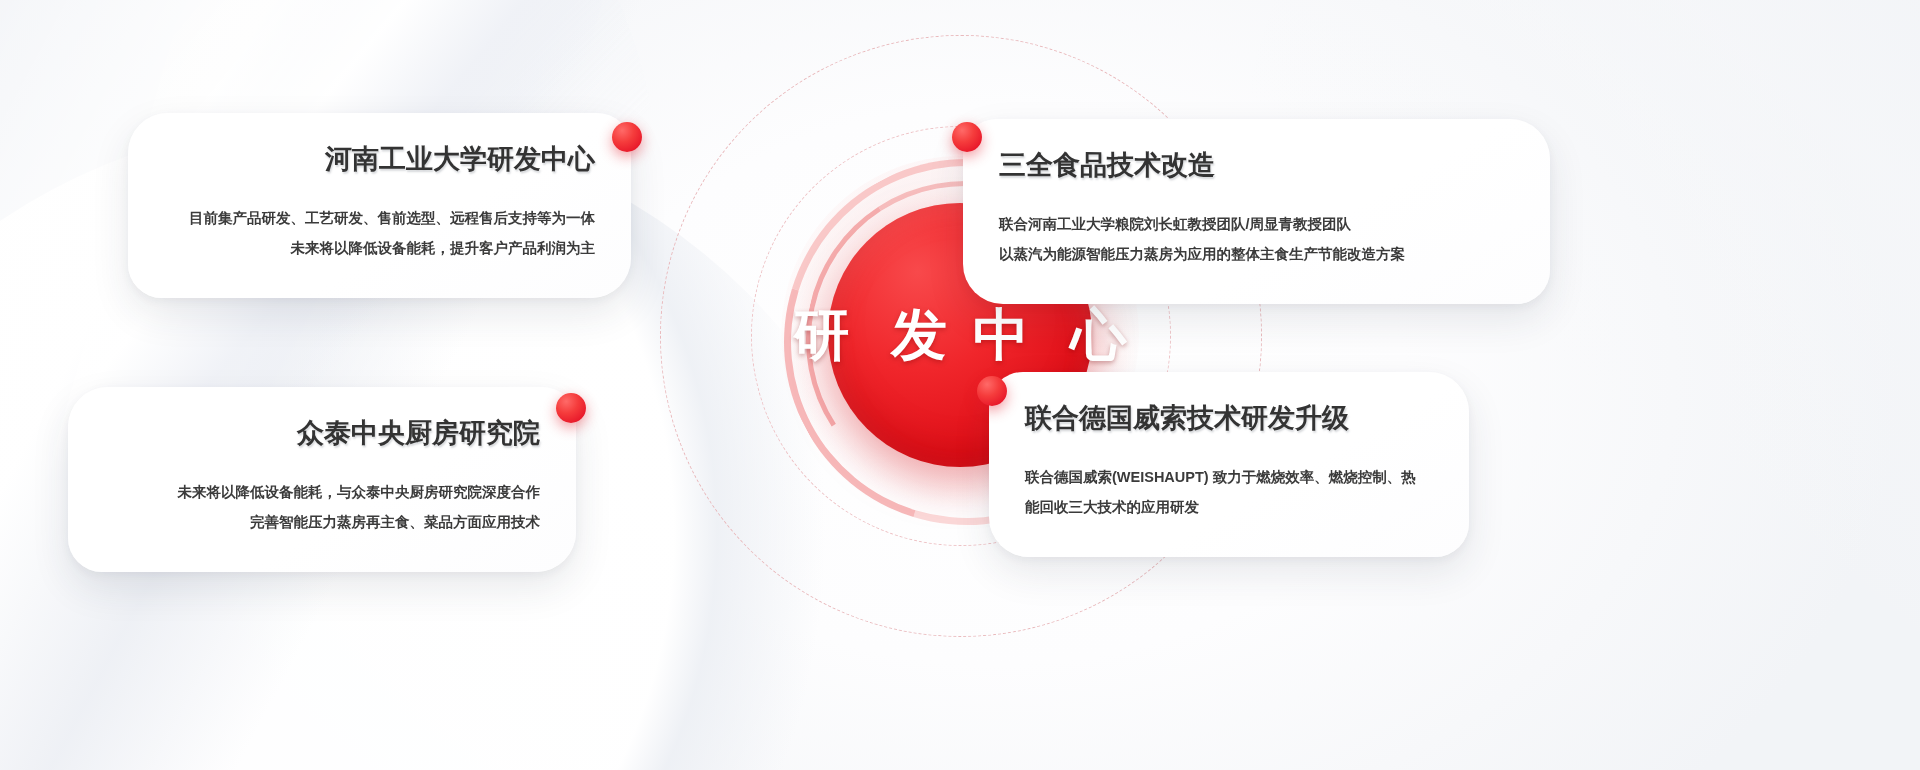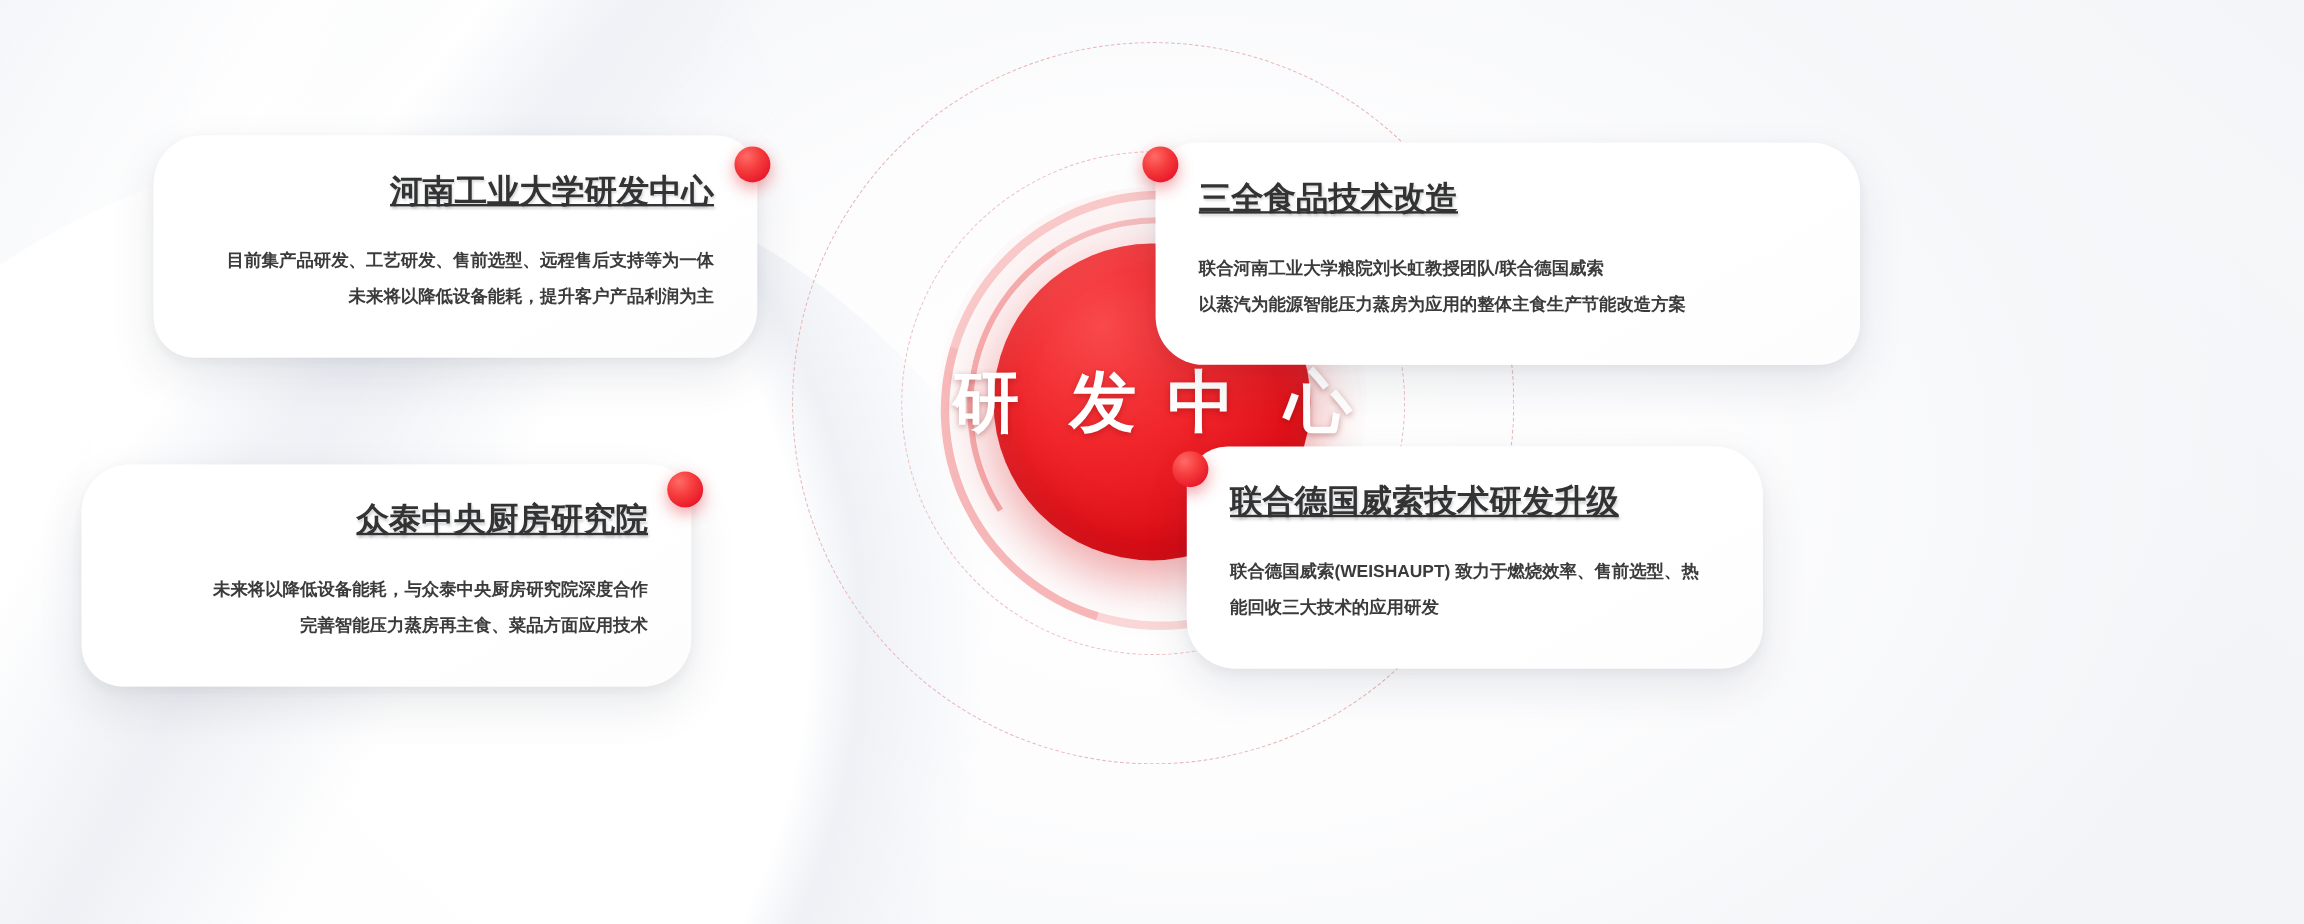--- a/index.html
+++ b/index.html
@@ -154,21 +154,20 @@
     box-sizing: border-box;
     padding: 30px 36px 34px 36px;
   }
   .card-title {
     font-size: 27px;
     font-weight: bold;
     color: #333333;
     text-shadow: 1px 2px 2px rgba(120,125,135,.30);
     line-height: 1.2;
     white-space: nowrap;
-    text-decoration: underline;
   }
   .card-body {
     margin-top: 29px;
   }
   .card-body .bl {
     font-size: 14.5px;
     font-weight: bold;
     color: #3b3b3b;
     line-height: 2.05;
     white-space: nowrap;
@@ -235,36 +234,36 @@
     <div class="card-body">
       <div class="bl align-right">目前集产品研发、工艺研发、售前选型、远程售后支持等为一体</div>
       <div class="bl align-right">未来将以降低设备能耗，提升客户产品利润为主</div>
     </div>
   </div>
 
   <div class="card" id="card-tr">
     <span class="dot"></span>
     <div class="card-title align-left">三全食品技术改造</div>
     <div class="card-body">
-      <div class="bl align-left">联合河南工业大学粮院刘长虹教授团队/联合德国威索</div>
+      <div class="bl align-left">联合河南工业大学粮院刘长虹教授团队/周显青教授团队</div>
       <div class="bl align-left">以蒸汽为能源智能压力蒸房为应用的整体主食生产节能改造方案</div>
     </div>
   </div>
 
   <div class="card" id="card-bl">
     <span class="dot"></span>
     <div class="card-title align-right">众泰中央厨房研究院</div>
     <div class="card-body">
       <div class="bl align-right">未来将以降低设备能耗，与众泰中央厨房研究院深度合作</div>
       <div class="bl align-right">完善智能压力蒸房再主食、菜品方面应用技术</div>
     </div>
   </div>
 
   <div class="card" id="card-br">
     <span class="dot"></span>
     <div class="card-title align-left">联合德国威索技术研发升级</div>
     <div class="card-body">
-      <div class="bl align-left">联合德国威索(WEISHAUPT) 致力于燃烧效率、售前选型、热</div>
+      <div class="bl align-left">联合德国威索(WEISHAUPT) 致力于燃烧效率、燃烧控制、热</div>
       <div class="bl align-left">能回收三大技术的应用研发</div>
     </div>
   </div>
 
 </div>
 
 </body></html>

